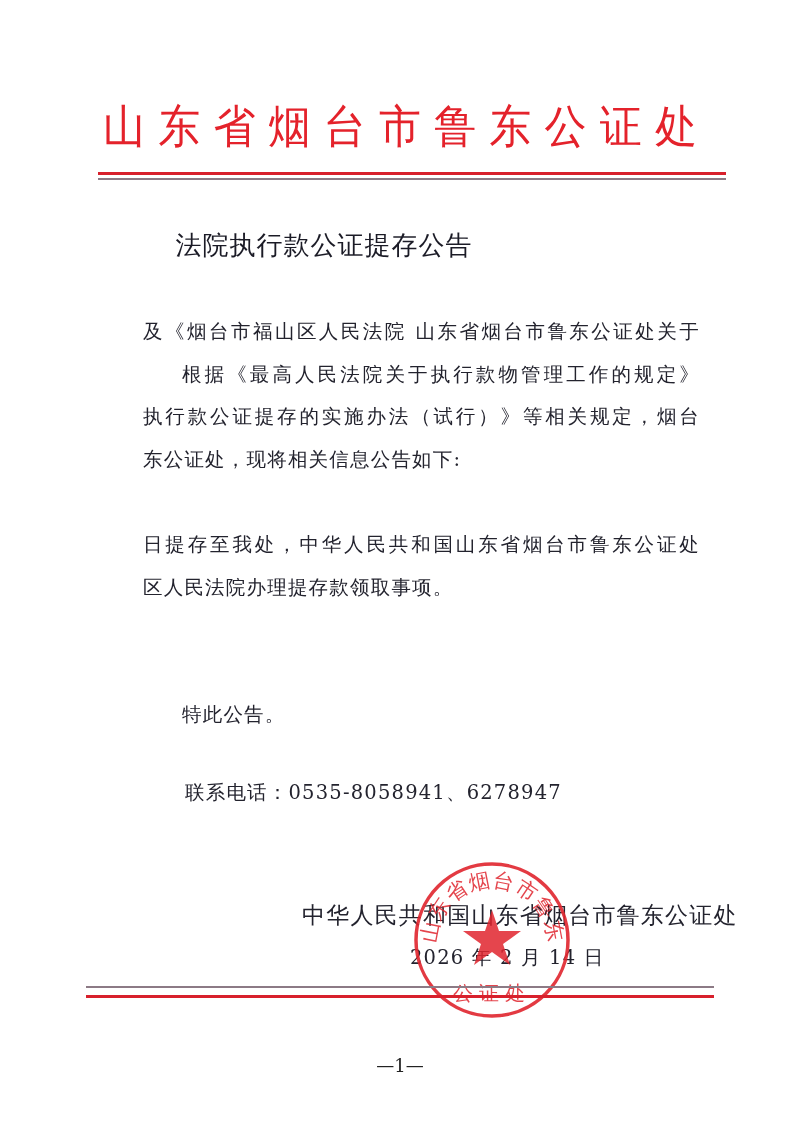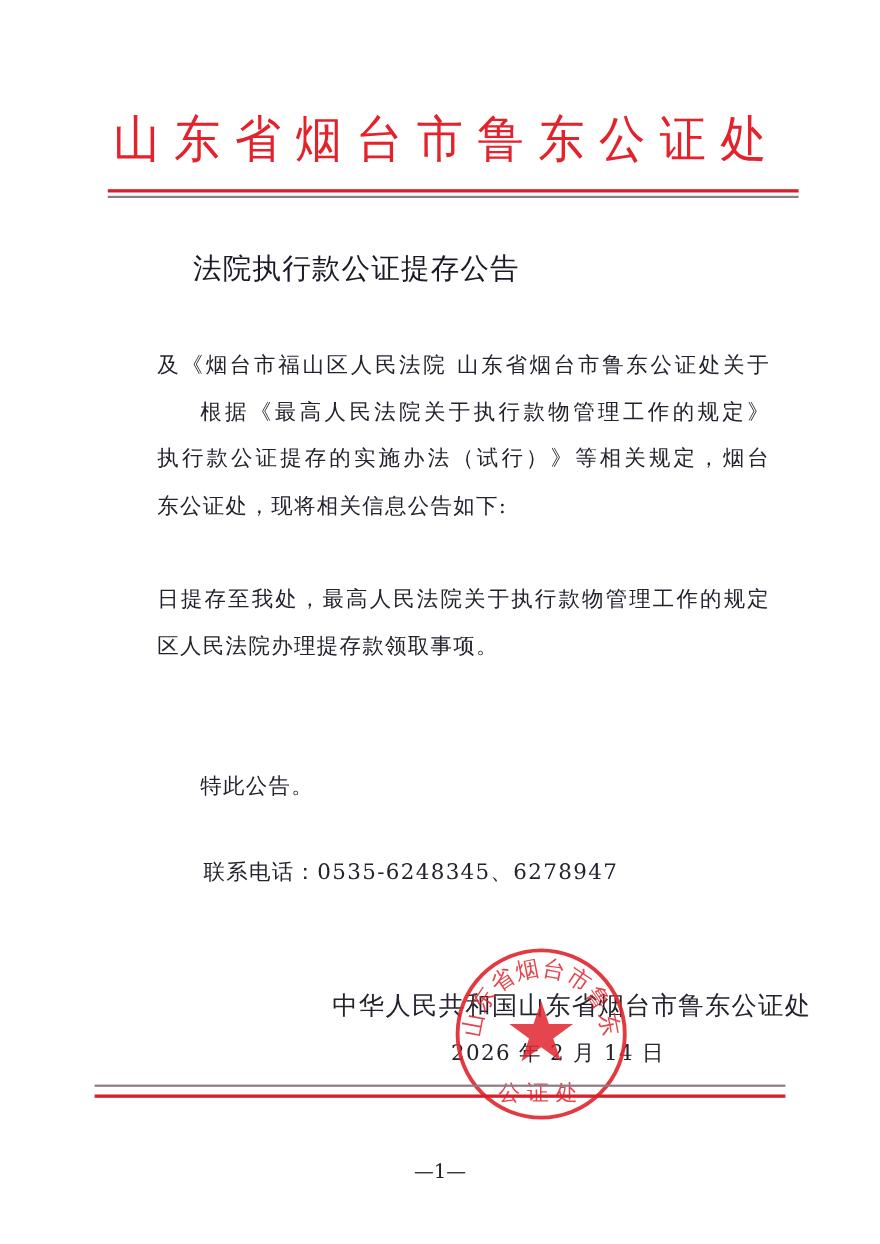--- a/index.html
+++ b/index.html
@@ -69,29 +69,29 @@
 <div class="doc-title">法院执行款公证提存公告</div>
 
 <div class="para" style="top:311px;">
   <span class="line">及《烟台市福山区人民法院 山东省烟台市鲁东公证处关于</span>
   <span class="line" style="padding-left:39px;">根据《最高人民法院关于执行款物管理工作的规定》</span>
   <span class="line">执行款公证提存的实施办法（试行）》等相关规定，烟台</span>
   <span class="line last">东公证处，现将相关信息公告如下:</span>
 </div>
 
 <div class="para" style="top:524px;">
-  <span class="line">日提存至我处，最高人民法院关于执行款物管理工作的规定</span>
+  <span class="line">日提存至我处，中华人民共和国山东省烟台市鲁东公证处</span>
   <span class="line last">区人民法院办理提存款领取事项。</span>
 </div>
 
 <div class="para" style="top:694px;">
   <span class="line last" style="padding-left:39px;">特此公告。</span>
 </div>
 
-<div class="contact">联系电话：0535-6248345、6278947</div>
+<div class="contact">联系电话：0535-8058941、6278947</div>
 
 <div class="issuer">中华人民共和国山东省烟台市鲁东公证处</div>
 <div class="issue-date">2026 年 2 月 14 日</div>
 
 <svg class="seal" viewBox="0 0 160 160" xmlns="http://www.w3.org/2000/svg">
   <defs>
     <path id="sealArc" d="M 28 104 A 56 56 0 1 1 132 104"></path>
   </defs>
   <circle cx="80" cy="80" r="76" fill="none" stroke="#e0252e" stroke-width="3.5" opacity="0.9"></circle>
   <text font-family="DejaVu Sans, sans-serif" font-size="21" fill="#e0252e" opacity="0.85" letter-spacing="1">

